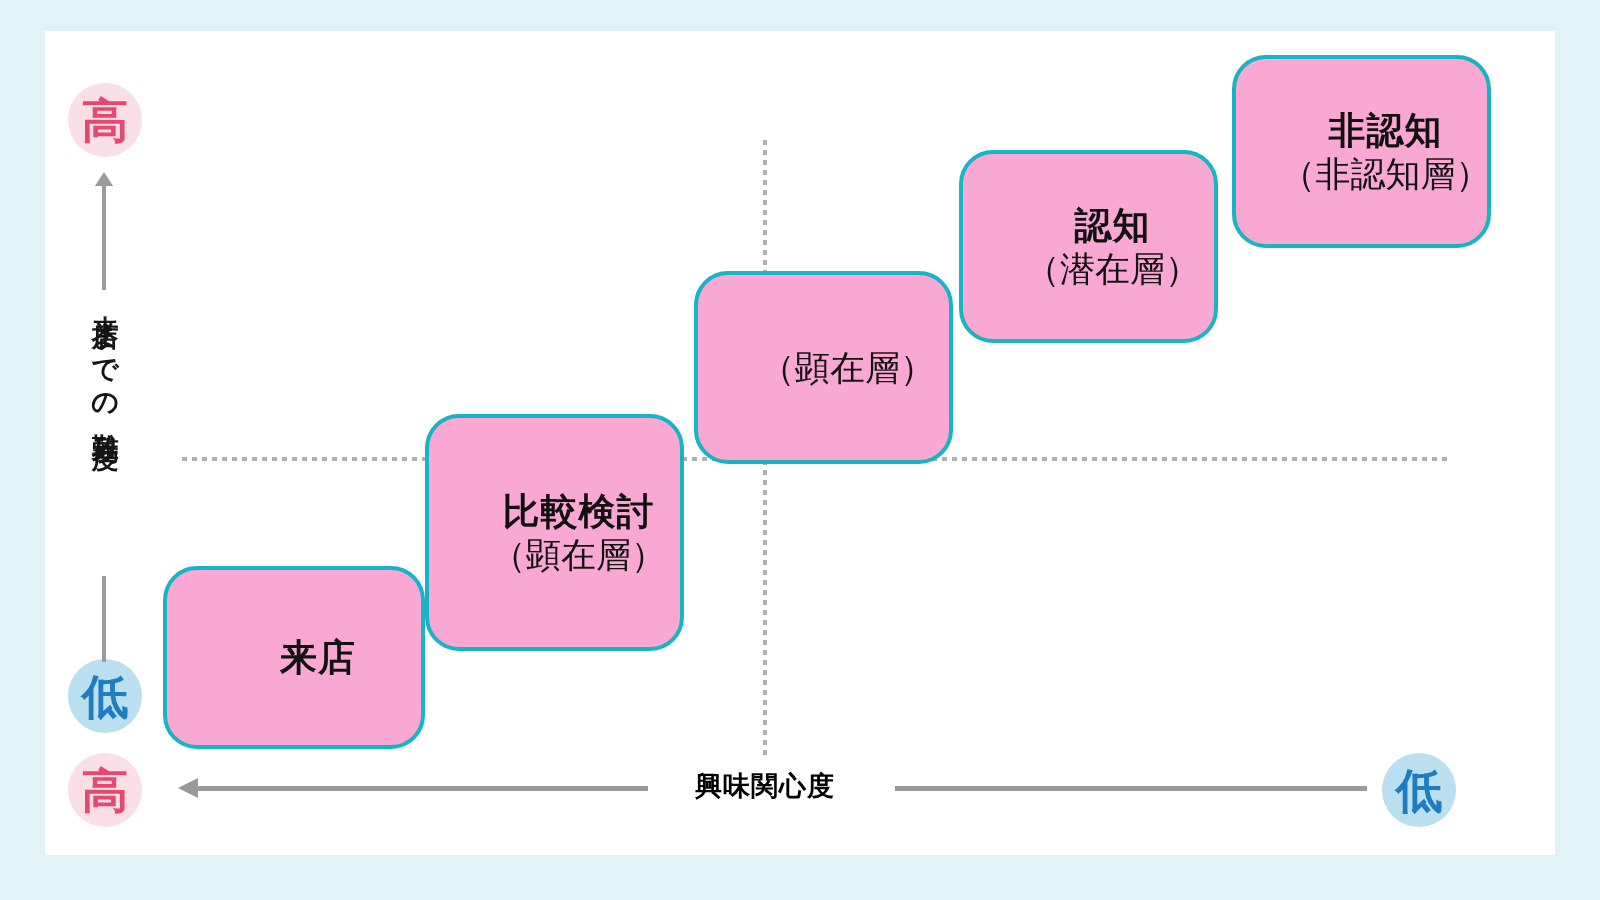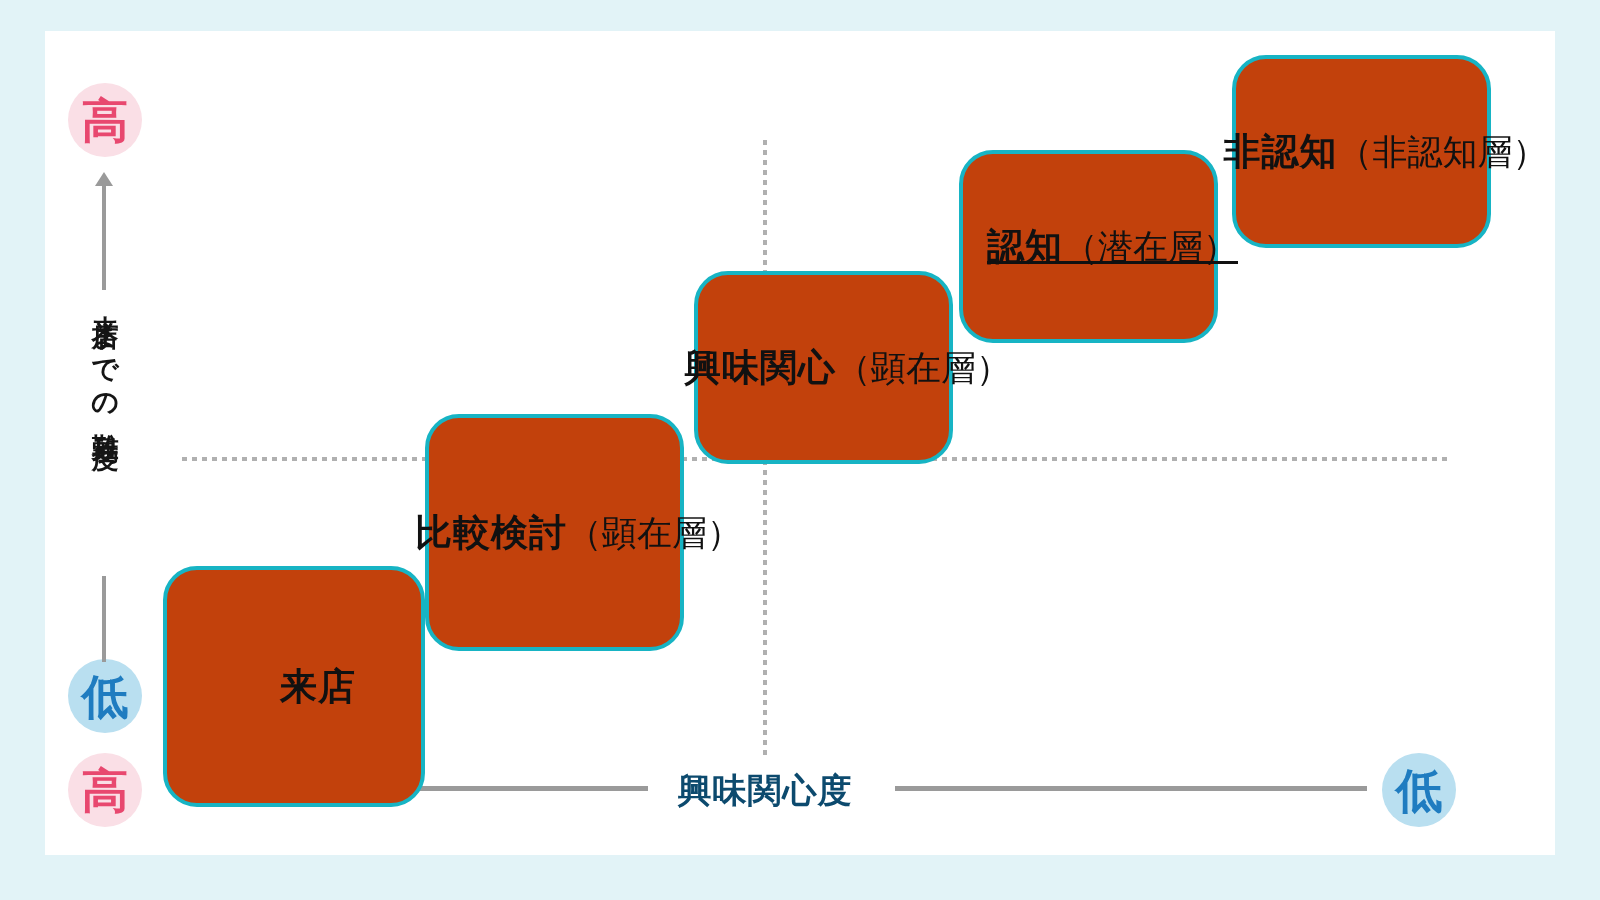--- a/index.html
+++ b/index.html
@@ -130,23 +130,23 @@
     width: 472px;
     height: 5px;
     background: #9a9a9a;
   }
   #x-axis-label {
     position: absolute;
     left: 665px;
     top: 768px;
     width: 200px;
     text-align: center;
-    font-size: 34px;
-    font-weight: 700;
-    color: #0c4a6e;
+    font-size: 27px;
+    font-weight: 700;
+    color: #000000;
     letter-spacing: 1px;
     white-space: nowrap;
   }
 
   
   #guide-h {
     position: absolute;
     left: 182px;
     top: 457px;
     width: 1268px;
@@ -163,25 +163,25 @@
     height: 620px;
     background-image: linear-gradient(to bottom, #b0b0b0 0 5px, transparent 5px 10px);
     background-size: 4px 10px;
     background-repeat: repeat-y;
   }
 
   
   .stage-box {
     position: absolute;
     box-sizing: border-box;
-    background: #c2410c;
+    background: #f9a8d4;
     border: 4px solid #17b4c4;
     border-radius: 34px;
     display: flex;
-    flex-direction: row;
+    flex-direction: column;
     align-items: center;
     justify-content: center;
     text-align: center;
     color: #111111;
     padding-left: 48px;
   }
   .stage-box .line1 {
     font-size: 37px;
     font-weight: 700;
     letter-spacing: 1px;
@@ -189,24 +189,24 @@
     white-space: nowrap;
   }
   .stage-box .line2 {
     font-size: 35px;
     font-weight: 400;
     letter-spacing: 0px;
     line-height: 1.18;
     white-space: nowrap;
   }
 
-  #box-0 { left: 163px;  top: 566px; width: 262px; height: 241px; }
+  #box-0 { left: 163px;  top: 566px; width: 262px; height: 183px; }
   #box-1 { left: 425px;  top: 414px; width: 259px; height: 237px; }
   #box-2 { left: 694px;  top: 271px; width: 259px; height: 193px; }
-  #box-3 { left: 959px;  top: 150px; width: 259px; height: 193px; text-decoration: underline; }
+  #box-3 { left: 959px;  top: 150px; width: 259px; height: 193px; }
   #box-4 { left: 1232px; top: 55px;  width: 259px; height: 193px; }
 </style>
 </head>
 <body>
 
 <div id="stage">
 
   <div id="panel"></div>
 
   <div id="guide-h"></div>
@@ -233,21 +233,20 @@
   <div id="box-0" class="stage-box">
     <div class="line1">来店</div>
   </div>
 
   <div id="box-1" class="stage-box">
     <div class="line1">比較検討</div>
     <div class="line2">（顕在層）</div>
   </div>
 
   <div id="box-2" class="stage-box">
-    <div class="line1">興味関心</div>
     <div class="line2">（顕在層）</div>
   </div>
 
   <div id="box-3" class="stage-box">
     <div class="line1">認知</div>
     <div class="line2">（潜在層）</div>
   </div>
 
   <div id="box-4" class="stage-box">
     <div class="line1">非認知</div>

